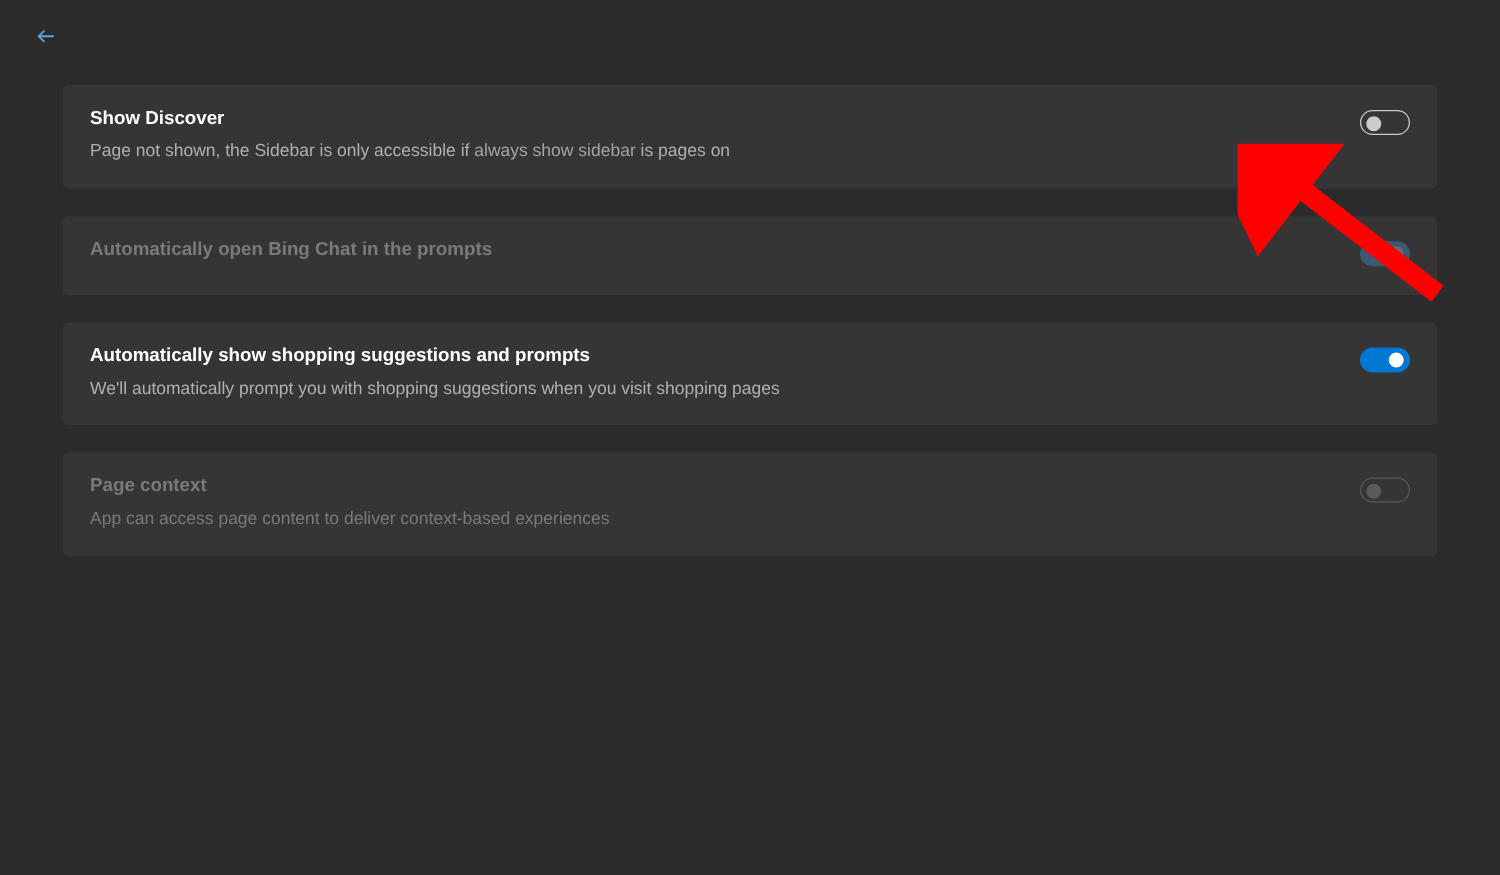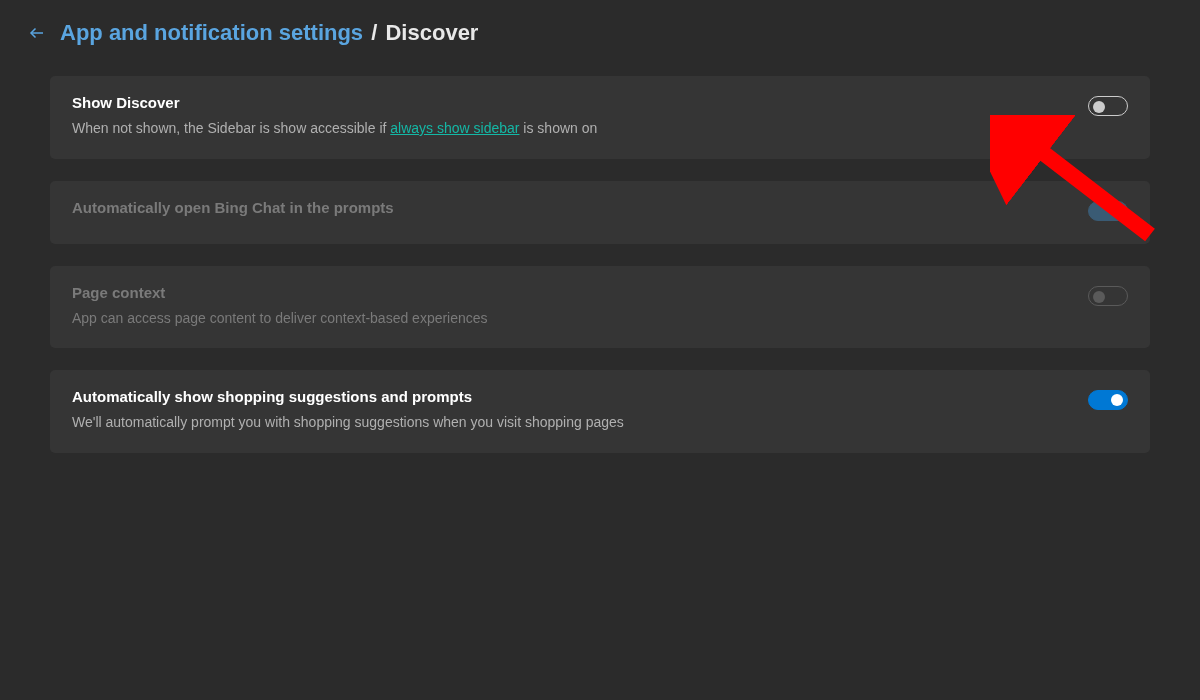--- a/index.html
+++ b/index.html
@@ -72,22 +72,21 @@
       font-size: 15px;
       font-weight: 600;
       margin-bottom: 8px;
     }
     .setting-desc {
       color: #b0b0b0;
       font-size: 14px;
       line-height: 1.4;
     }
     .inline-link {
-      color: #14b8a6;
-      text-decoration: underline;
+      color: #a3a3a3;
       cursor: pointer;
       margin-top: 12px;
     }
     .toggle {
       width: 40px;
       height: 20px;
       border-radius: 10px;
       position: relative;
       cursor: pointer;
       flex-shrink: 0;
@@ -144,66 +143,61 @@
 </head>
 <body>
 
 <div class="header">
   <div class="back-arrow">
     <svg viewBox="0 0 24 24" fill="none" stroke="currentColor" stroke-width="2">
       <line x1="20" y1="12" x2="4" y2="12"></line>
       <polyline points="10,18 4,12 10,6"></polyline>
     </svg>
   </div>
-  <div class="breadcrumb">
-    <span class="breadcrumb-parent">App and notification settings</span>
-    <span class="breadcrumb-sep">/</span>
-    <span class="breadcrumb-current">Discover</span>
-  </div>
 </div>
 
 <div class="settings-list">
 
   <div class="setting-card">
     <div class="setting-text">
       <div class="setting-title">Show Discover</div>
       <div class="setting-desc">
-        <span>When not shown, the Sidebar is show accessible if </span><span class="inline-link">always show sidebar</span><span> is shown on</span>
+        <span>Page not shown, the Sidebar is only accessible if </span><span class="inline-link">always show sidebar</span><span> is pages on</span>
       </div>
     </div>
     <div class="toggle off">
       <div class="toggle-knob"></div>
     </div>
   </div>
 
   <div class="setting-card disabled">
     <div class="setting-text">
       <div class="setting-title">Automatically open Bing Chat in the prompts</div>
     </div>
     <div class="toggle on-disabled">
+      <div class="toggle-knob"></div>
+    </div>
+  </div>
+
+  <div class="setting-card">
+    <div class="setting-text">
+      <div class="setting-title">Automatically show shopping suggestions and prompts</div>
+      <div class="setting-desc">We'll automatically prompt you with shopping suggestions when you visit shopping pages</div>
+    </div>
+    <div class="toggle on">
       <div class="toggle-knob"></div>
     </div>
   </div>
 
   <div class="setting-card disabled">
     <div class="setting-text">
       <div class="setting-title">Page context</div>
       <div class="setting-desc">App can access page content to deliver context-based experiences</div>
     </div>
     <div class="toggle off-disabled">
-      <div class="toggle-knob"></div>
-    </div>
-  </div>
-
-  <div class="setting-card">
-    <div class="setting-text">
-      <div class="setting-title">Automatically show shopping suggestions and prompts</div>
-      <div class="setting-desc">We'll automatically prompt you with shopping suggestions when you visit shopping pages</div>
-    </div>
-    <div class="toggle on">
       <div class="toggle-knob"></div>
     </div>
   </div>
 
 </div>
 
 <svg class="annotation-arrow" width="190" height="140">
   <defs>
     <marker id="ah" markerWidth="8" markerHeight="8" refX="2" refY="4" orient="auto">
       <polygon points="0 0, 8 4, 0 8" fill="#ff0000"></polygon>

